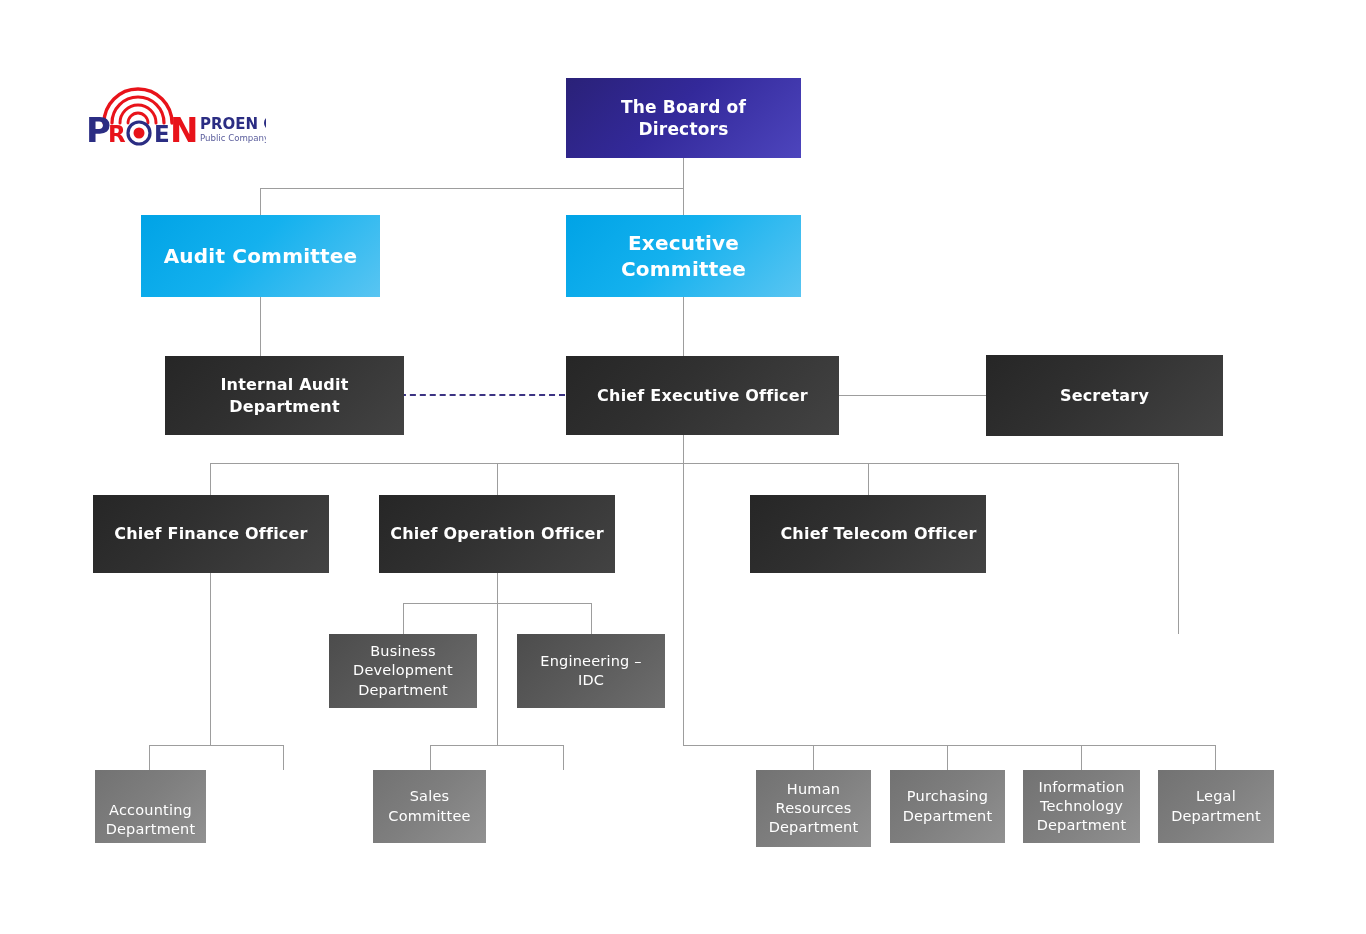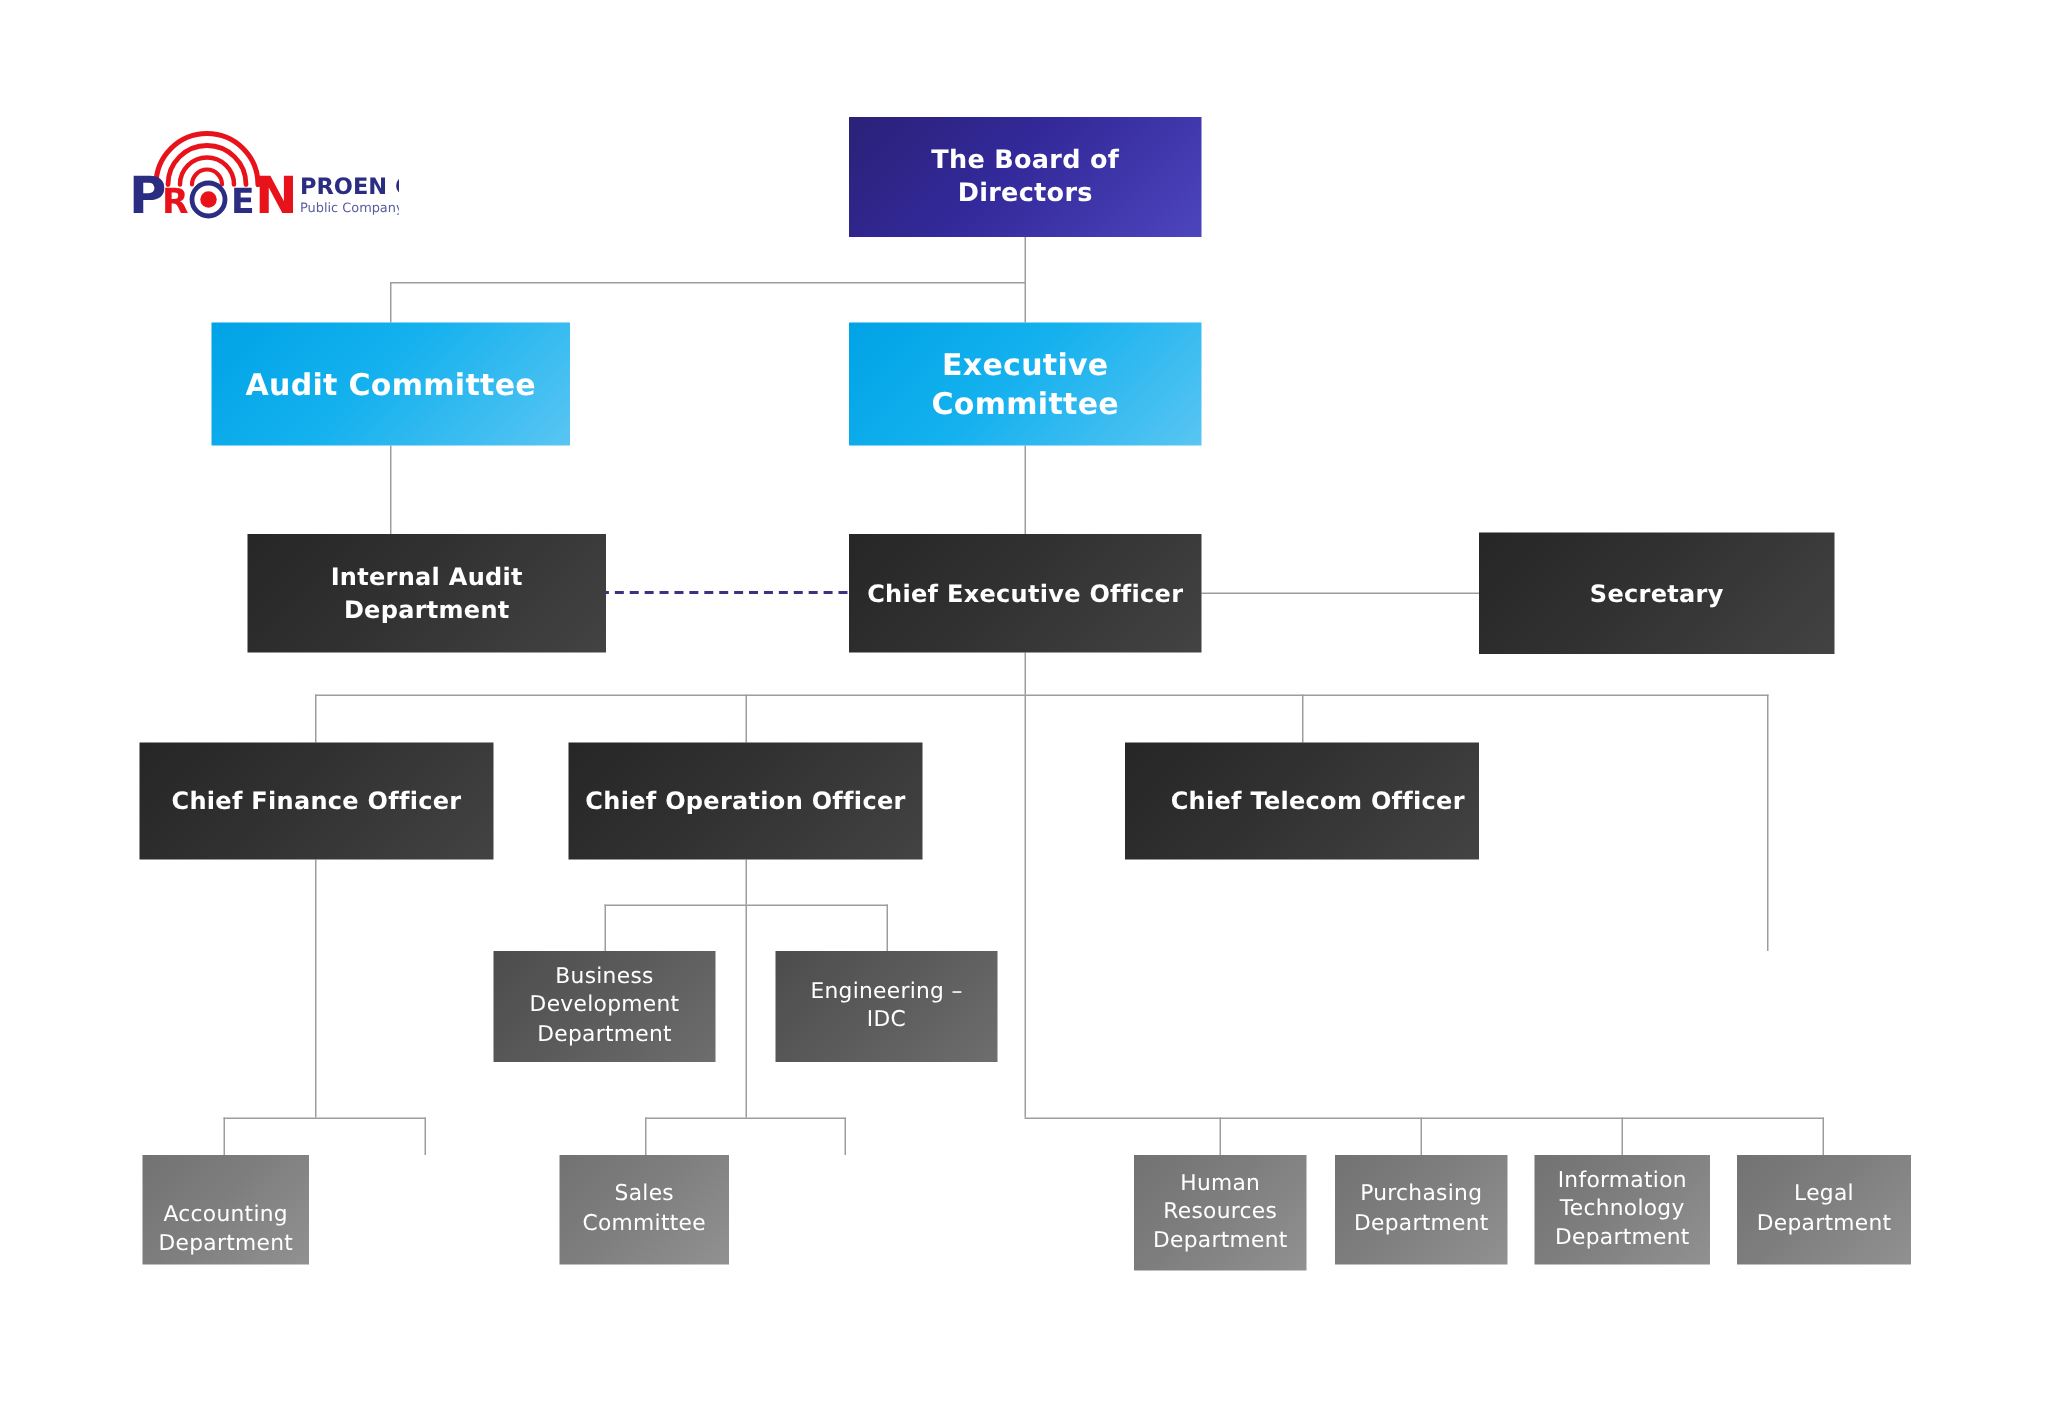--- a/index.html
+++ b/index.html
@@ -165,21 +165,21 @@
   <div class="node n-committee" style="left:141px; top:215px; width:239px; height:82px;">
     <span class="txt">Audit Committee</span>
   </div>
   <div class="node n-committee" style="left:566px; top:215px; width:235px; height:82px;">
     <span class="txt">Executive Committee</span>
   </div>
 
   <div class="node n-dark" style="left:141px; top:356px; width:239px; height:79px;margin-left:24px;">
     <span class="txt">Internal Audit Department</span>
   </div>
-  <div class="node n-dark" style="left:566px; top:356px; width:235px; height:79px;">
+  <div class="node n-dark" style="left:566px; top:356px; width:273px; height:79px;">
     <span class="txt">Chief Executive Officer</span>
   </div>
   <div class="node n-dark" style="left:986px; top:355px; width:237px; height:81px;">
     <span class="txt">Secretary</span>
   </div>
 
   <div class="node n-dark" style="left:93px; top:495px; width:236px; height:78px;">
     <span class="txt">Chief Finance Officer</span>
   </div>
   <div class="node n-dark" style="left:379px; top:495px; width:236px; height:78px;">

